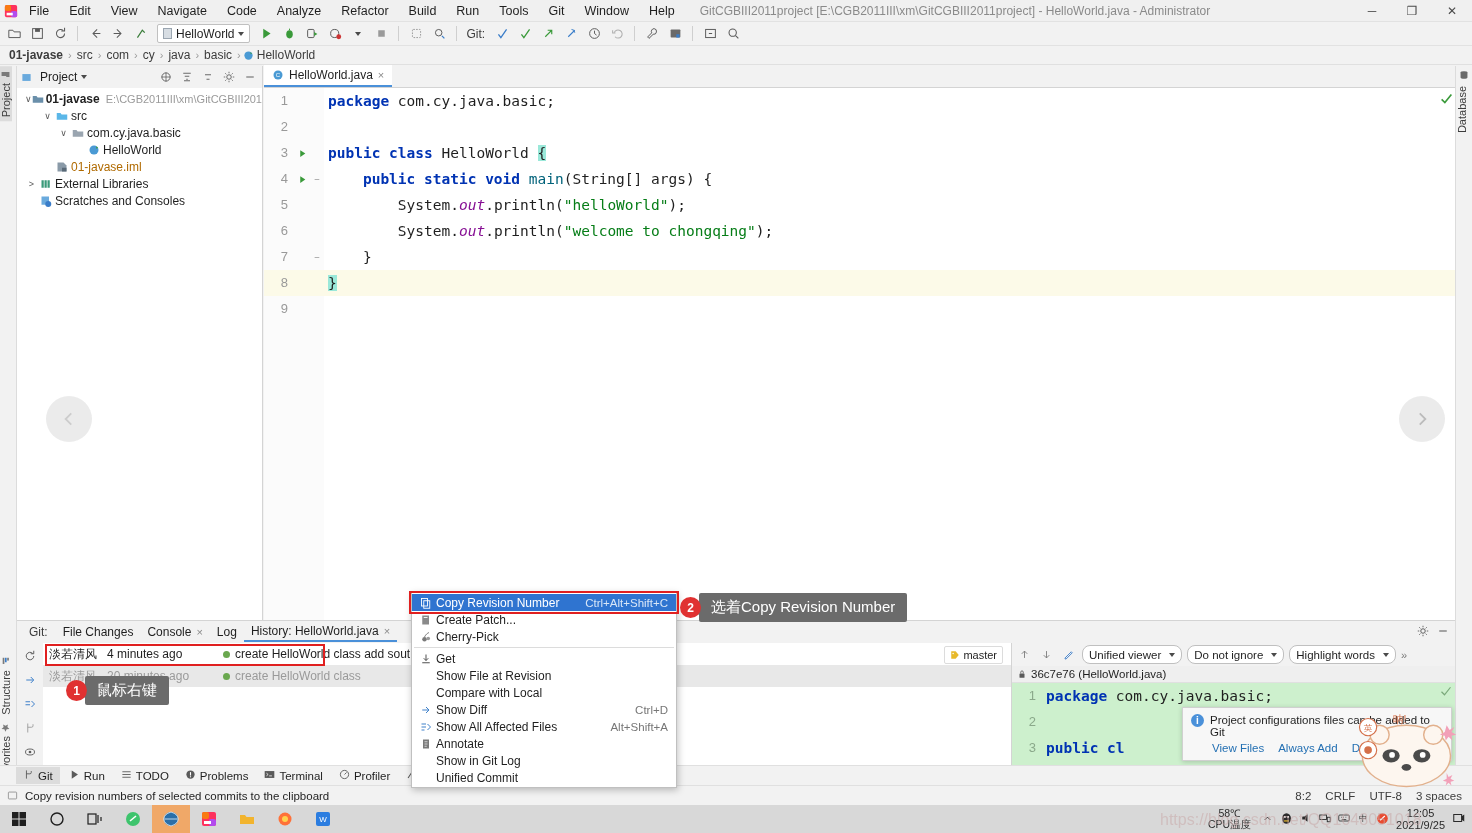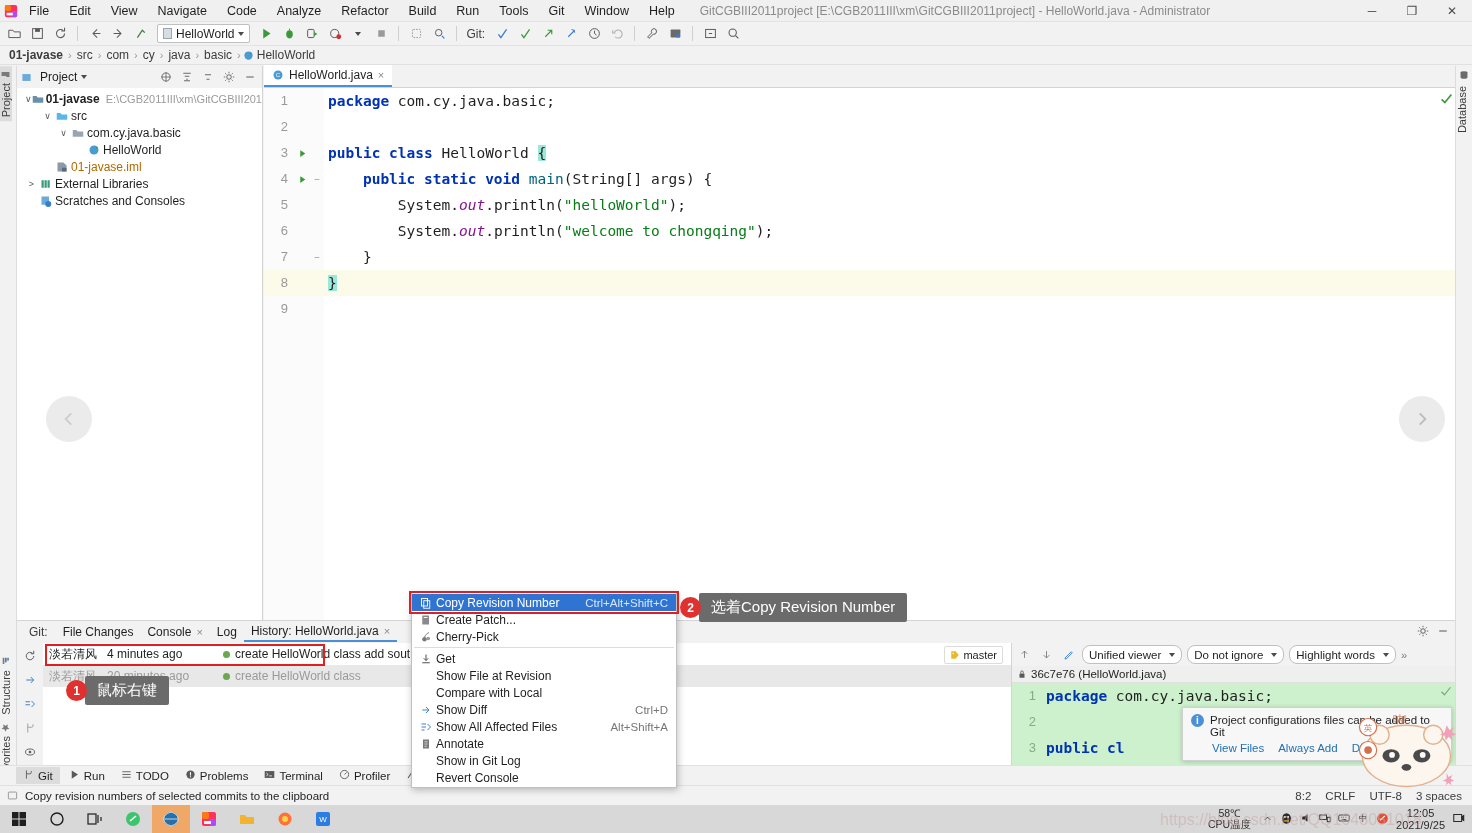--- a/index.html
+++ b/index.html
@@ -894,21 +894,21 @@
         <span class="mlabel">Annotate</span>
         <span class="mkey"></span>
       </div>
       <div class="mi">
         <span class="mico"></span>
         <span class="mlabel">Show in Git Log</span>
         <span class="mkey"></span>
       </div>
       <div class="mi">
         <span class="mico"></span>
-        <span class="mlabel">Revert Console</span>
+        <span class="mlabel">Unified Commit</span>
         <span class="mkey"></span>
       </div>
     </div>
 
   <div class="redbox" style="left:409px; top:591px; width:270px; height:23px;"></div>
   <div class="redbox" style="left:45px; top:644px; width:280px; height:22px;"></div>
 
   <div class="callout" style="left:66px; top:676px;">
     <span class="cnum">1</span>
     <span class="cbub">鼠标右键</span>

